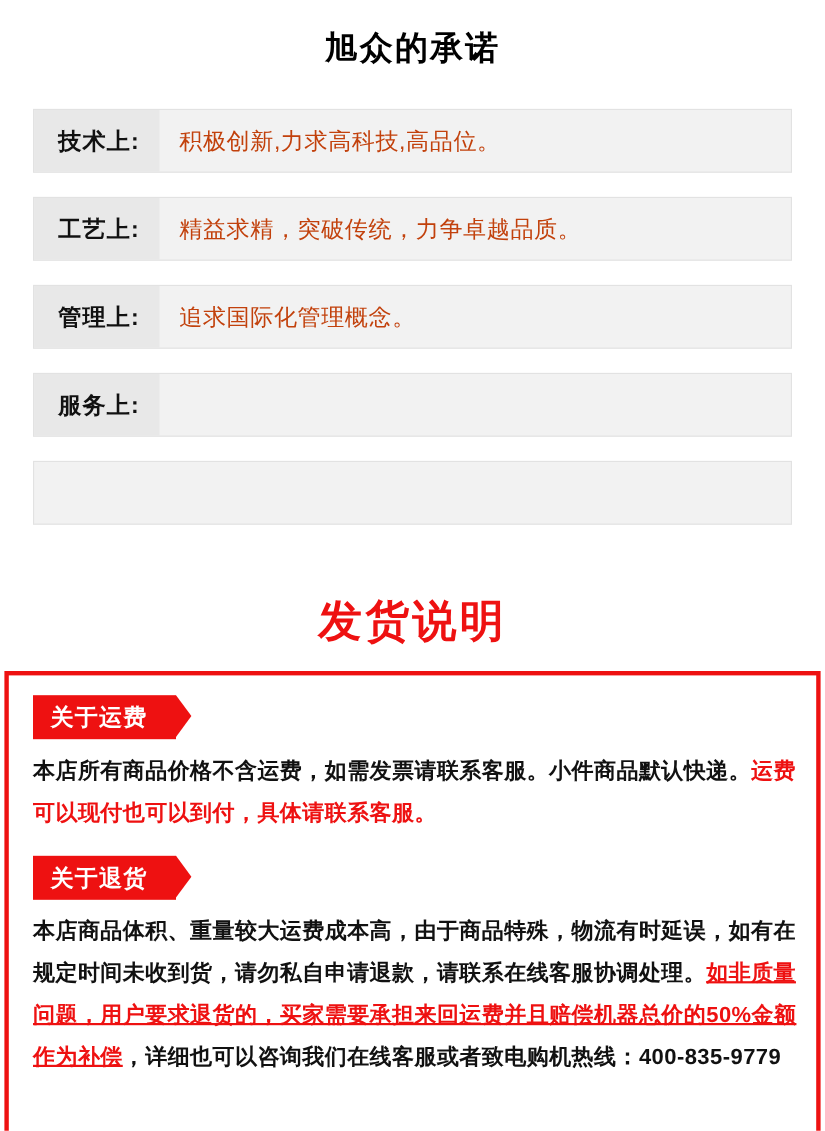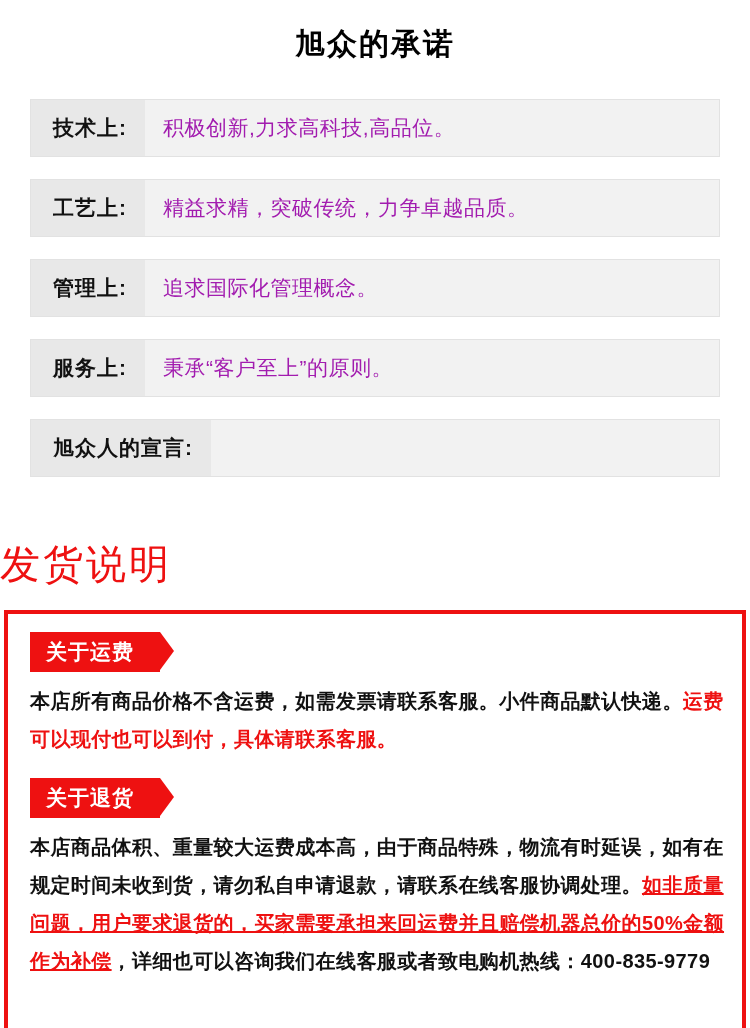--- a/index.html
+++ b/index.html
@@ -54,28 +54,29 @@
     color: #111111;
     white-space: nowrap;
     letter-spacing: 1px;
   }
   .promise-text {
     flex: 1 1 auto;
     display: flex;
     align-items: center;
     padding: 0 14px 0 18px;
     font-size: 21px;
-    color: #a21caf;
+    color: #c2410c;
     letter-spacing: 0.5px;
   }
 
   
   .ship-heading {
+    text-align: center;
     font-size: 40px;
-    font-weight: normal;
+    font-weight: bold;
     color: #ee1111;
     letter-spacing: 3px;
     margin-top: 22px;
     margin-bottom: 18px;
   }
 
   
   .ship-box {
     margin: 0 4px;
     border: 4px solid #ee1111;
@@ -142,25 +143,23 @@
       <div class="promise-text">精益求精，突破传统，力争卓越品质。</div>
     </div>
 
     <div class="promise-row">
       <div class="promise-label">管理上:</div>
       <div class="promise-text">追求国际化管理概念。</div>
     </div>
 
     <div class="promise-row">
       <div class="promise-label">服务上:</div>
-      <div class="promise-text">秉承“客户至上”的原则。</div>
     </div>
 
     <div class="promise-row">
-      <div class="promise-label">旭众人的宣言:</div>
     </div>
 
   </div>
 
   <div class="ship-heading">发货说明</div>
 
   <div class="ship-box">
 
     <div class="tag-wrap">
       <span class="tag">关于运费</span>

